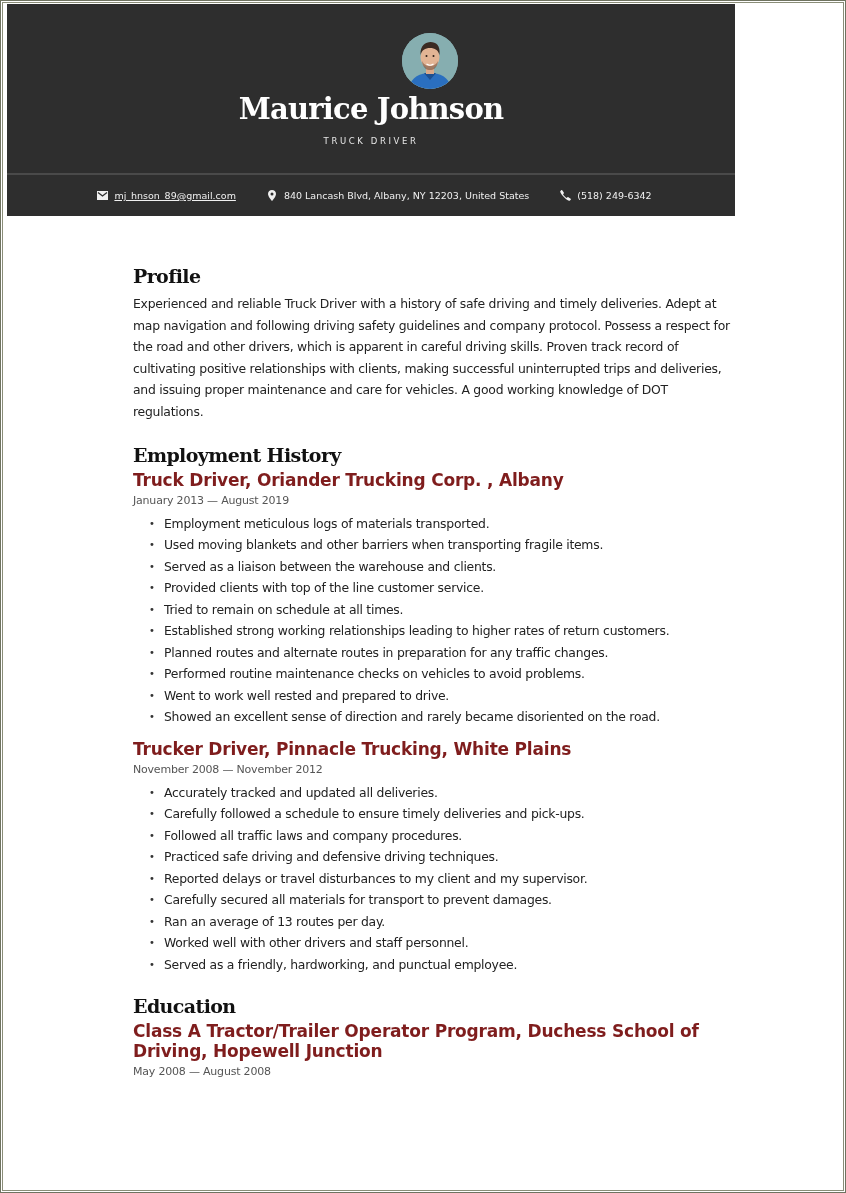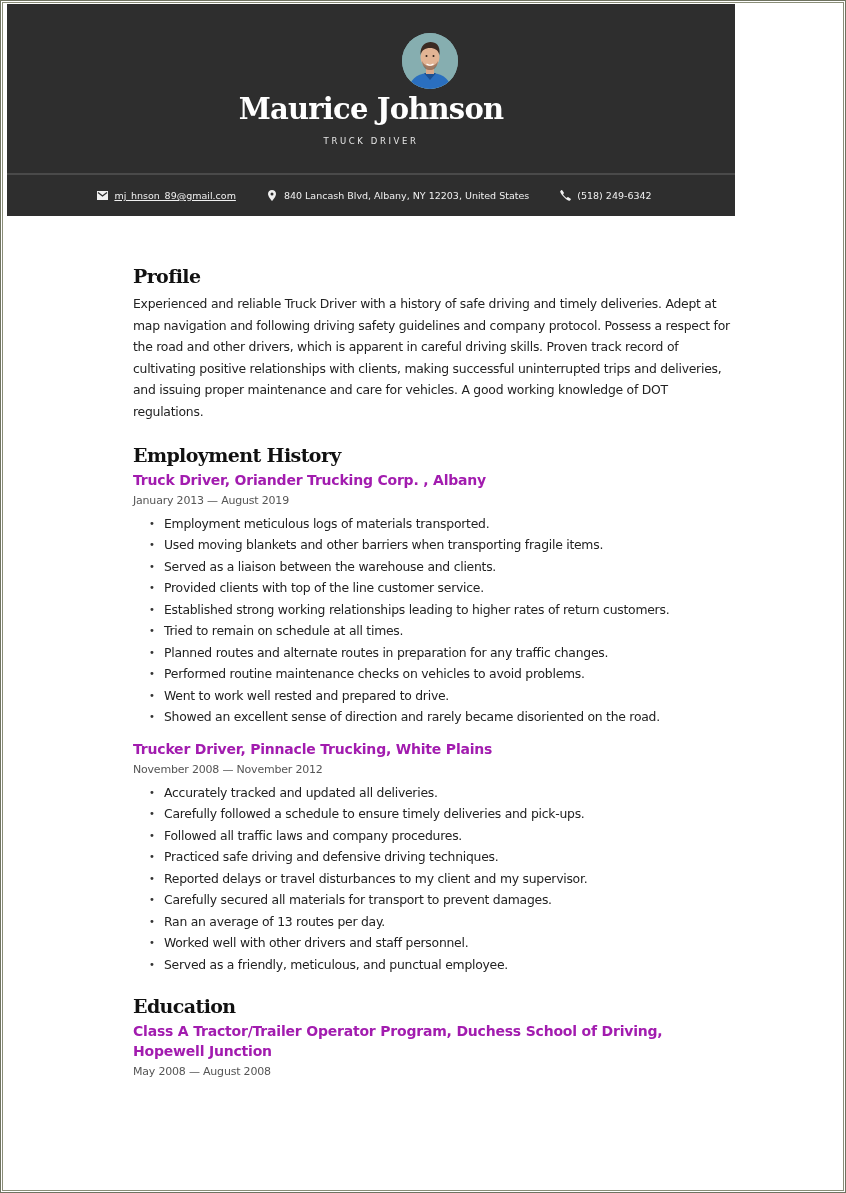--- a/index.html
+++ b/index.html
@@ -61,21 +61,21 @@
       font-family: "DejaVu Serif", "Liberation Serif", serif;
       font-weight: bold; font-size: 19px; letter-spacing: -0.6px;
       color: #111111; line-height: 30px;
     }
     .profile-text {
       font-size: 12.4px; line-height: 21.6px; color: #222222;
       letter-spacing: -0.25px;
       margin-top: 2px;
     }
     .job-heading {
-      font-size: 14px; font-weight: bold; color: #a21caf; line-height: 20px;
+      font-size: 17px; font-weight: bold; color: #7f1d1d; line-height: 20px;
       letter-spacing: -0.2px;
     }
     .date-range {
       font-size: 11px; color: #555555; line-height: 22px; letter-spacing: -0.2px;
     }
     ul.bullets { list-style: none; margin-top: 1px; }
     ul.bullets li {
       position: relative; padding-left: 31px;
       font-size: 12.4px; line-height: 21.5px; color: #222222; letter-spacing: -0.25px;
     }
@@ -150,42 +150,42 @@
       <h2 class="section-heading">Employment History</h2>
 
       <div>
         <div class="job-heading">Truck Driver, Oriander Trucking Corp. , Albany</div>
         <div class="date-range">January 2013 — August 2019</div>
         <ul class="bullets">
           <li>Employment meticulous logs of materials transported.</li>
           <li>Used moving blankets and other barriers when transporting fragile items.</li>
           <li>Served as a liaison between the warehouse and clients.</li>
           <li>Provided clients with top of the line customer service.</li>
+          <li>Tried to remain on schedule at all times.</li>
           <li>Established strong working relationships leading to higher rates of return customers.</li>
-          <li>Tried to remain on schedule at all times.</li>
           <li>Planned routes and alternate routes in preparation for any traffic changes.</li>
           <li>Performed routine maintenance checks on vehicles to avoid problems.</li>
           <li>Went to work well rested and prepared to drive.</li>
           <li>Showed an excellent sense of direction and rarely became disoriented on the road.</li>
         </ul>
       </div>
 
       <div style="margin-top:11px;">
         <div class="job-heading">Trucker Driver, Pinnacle Trucking, White Plains</div>
         <div class="date-range">November 2008 — November 2012</div>
         <ul class="bullets">
           <li>Accurately tracked and updated all deliveries.</li>
           <li>Carefully followed a schedule to ensure timely deliveries and pick-ups.</li>
           <li>Followed all traffic laws and company procedures.</li>
           <li>Practiced safe driving and defensive driving techniques.</li>
           <li>Reported delays or travel disturbances to my client and my supervisor.</li>
           <li>Carefully secured all materials for transport to prevent damages.</li>
           <li>Ran an average of 13 routes per day.</li>
           <li>Worked well with other drivers and staff personnel.</li>
-          <li>Served as a friendly, meticulous, and punctual employee.</li>
+          <li>Served as a friendly, hardworking, and punctual employee.</li>
         </ul>
       </div>
     </section>
 
     <section style="margin-top:16px;">
       <h2 class="section-heading">Education</h2>
       <div>
         <div class="job-heading">Class A Tractor/Trailer Operator Program, Duchess School of Driving, Hopewell Junction</div>
         <div class="date-range">May 2008 — August 2008</div>
       </div>

